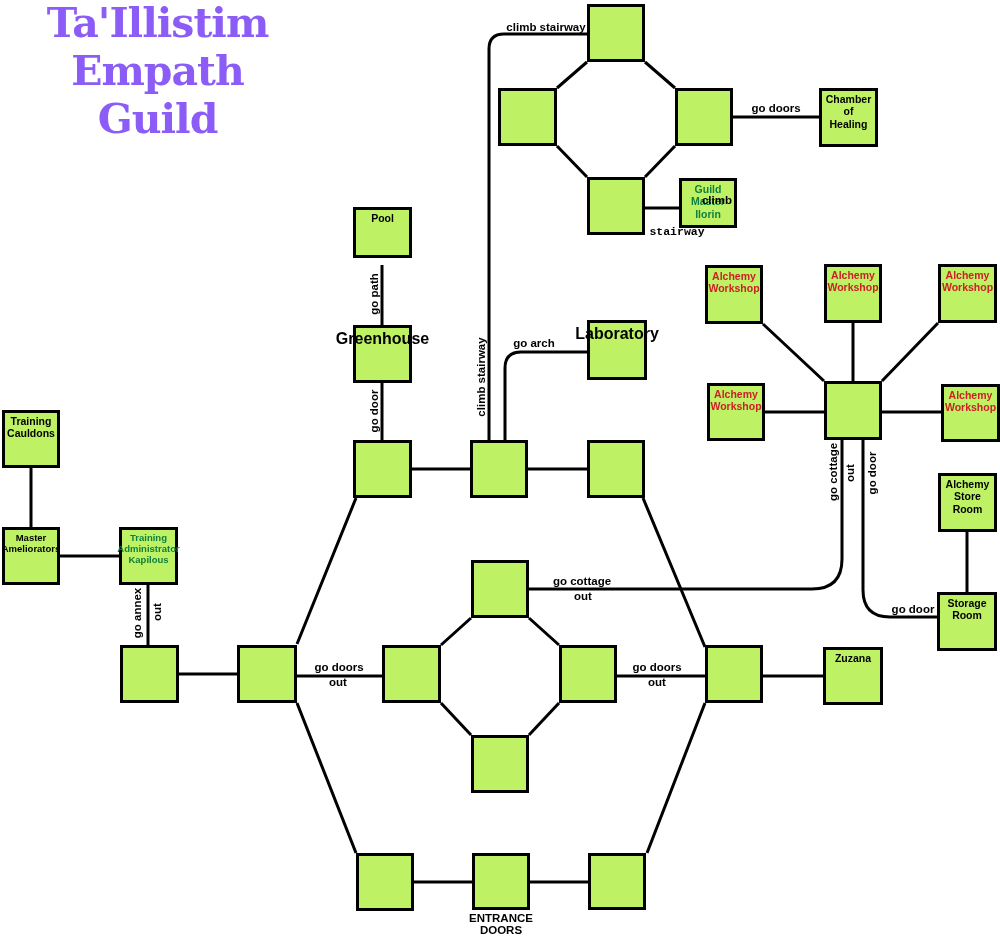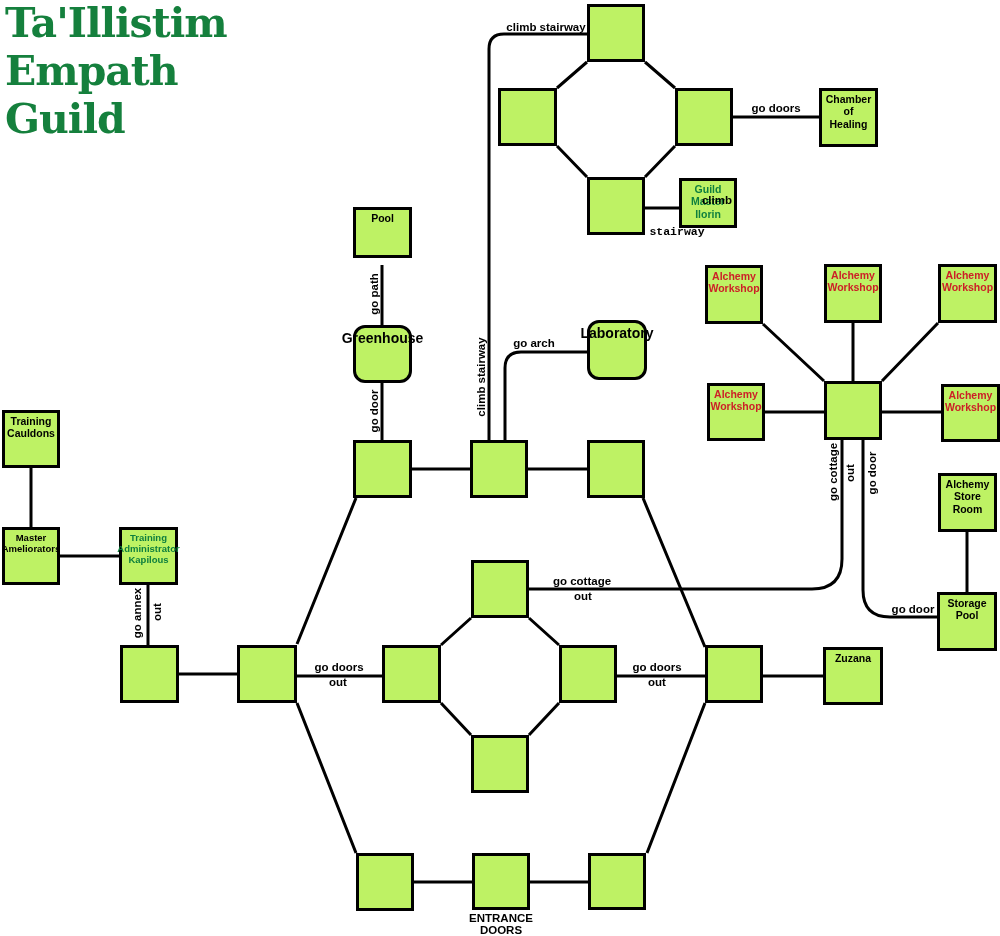--- a/index.html
+++ b/index.html
@@ -10,27 +10,27 @@
   .room{position:absolute;box-sizing:border-box;background:#bef264;border:3px solid #000;
         display:flex;align-items:flex-start;justify-content:center;text-align:center;
         font-weight:bold;font-size:10.5px;line-height:1.18;white-space:pre-line;
         padding-top:2px;color:#000;}
   .red{color:var(--alchemy-red,#cc2027);}
   .green{color:var(--npc-green,#0e7f3e);}
   .hlabel{position:absolute;font-weight:bold;font-size:11.5px;color:#000;white-space:pre-line;
           text-align:center;transform:translate(-50%,-50%);line-height:1.05;}
   .vlabel{position:absolute;font-weight:bold;font-size:11.5px;color:#000;white-space:nowrap;
           transform:translate(-50%,-50%) rotate(-90deg);}
-  #title-block{position:absolute;left:5px;top:0;width:305px;text-align:left;color:#15803d;}
+  #title-block{position:absolute;left:5px;top:0;width:305px;text-align:center;color:#8b5cf6;}
   .title-line{display:block;font-family:"DejaVu Serif",serif;font-weight:bold;
               font-size:41px;line-height:1.17;letter-spacing:-1px;}
   .credit{display:block;font-weight:bold;font-size:26px;line-height:1.25;margin-top:12px;}
   .map-date{display:block;font-weight:bold;font-size:26px;line-height:1.25;}
   .fs95{font-size:9.5px;}
-  .fs10{font-size:14px;border-radius:12px;}
+  .fs10{font-size:16px;}
 </style>
 </head>
 <body>
 
 <div id="map">
 
   <svg id="edges" viewBox="0 0 1000 936">
     <path d="M587,62 L557,88 M645,62 L675,88 M557,146 L587,177 M675,146 L645,177"></path>
     <path d="M733,117 H819"></path>
     <path d="M645,208 H705"></path>
@@ -83,21 +83,21 @@
 Workshop</div>
   <div class="room red" style="left:707px;top:383px;width:58px;height:58px;">Alchemy
 Workshop</div>
   <div class="room red" style="left:941px;top:384px;width:59px;height:58px;">Alchemy
 Workshop</div>
   <div class="room" style="left:824px;top:381px;width:58px;height:59px;"></div>
   <div class="room" style="left:938px;top:473px;width:59px;height:59px;">Alchemy
 Store
 Room</div>
   <div class="room" style="left:937px;top:592px;width:60px;height:59px;">Storage
-Pool</div>
+Room</div>
   <div class="room" style="left:823px;top:647px;width:60px;height:58px;">Zuzana</div>
 
   <div class="room" style="left:2px;top:410px;width:58px;height:58px;">Training
 Cauldons</div>
   <div class="room fs95" style="left:2px;top:527px;width:58px;height:58px;">Master
 Ameliorators</div>
   <div class="room green fs95" style="left:119px;top:527px;width:59px;height:58px;">Training
 Administrator
 Kapilous</div>
   <div class="room" style="left:120px;top:645px;width:59px;height:58px;"></div>

